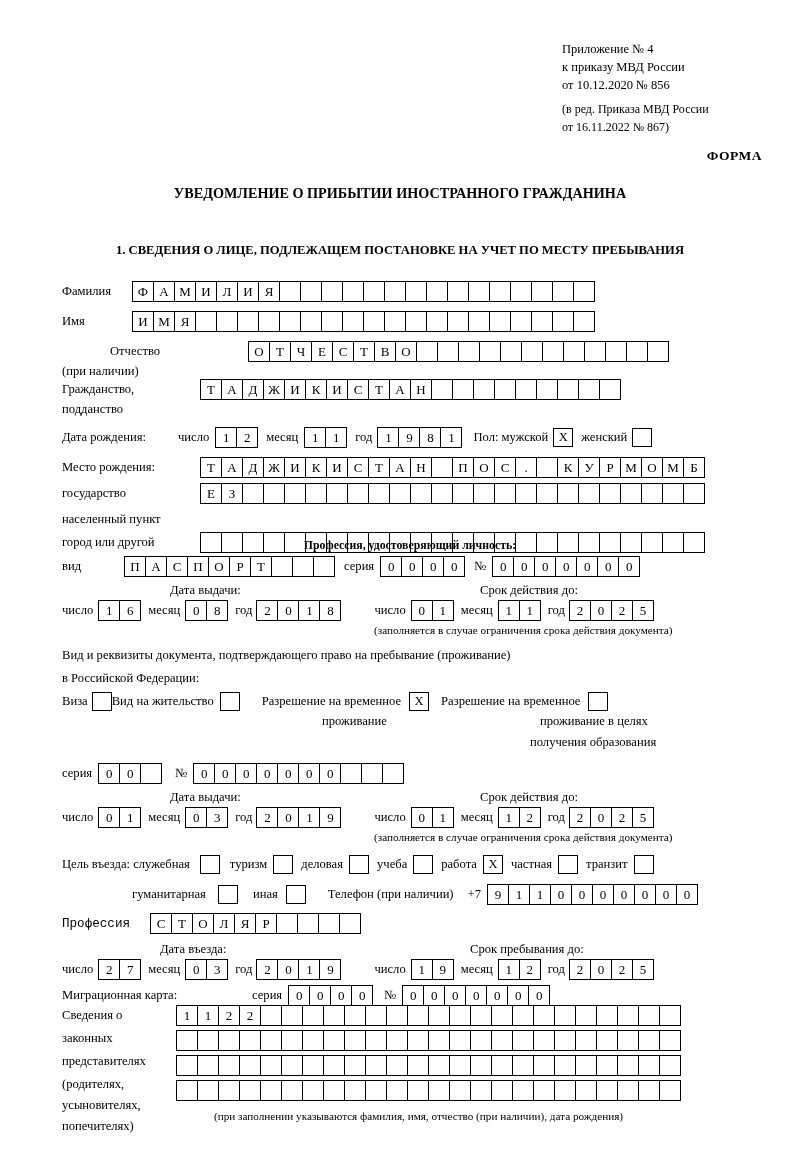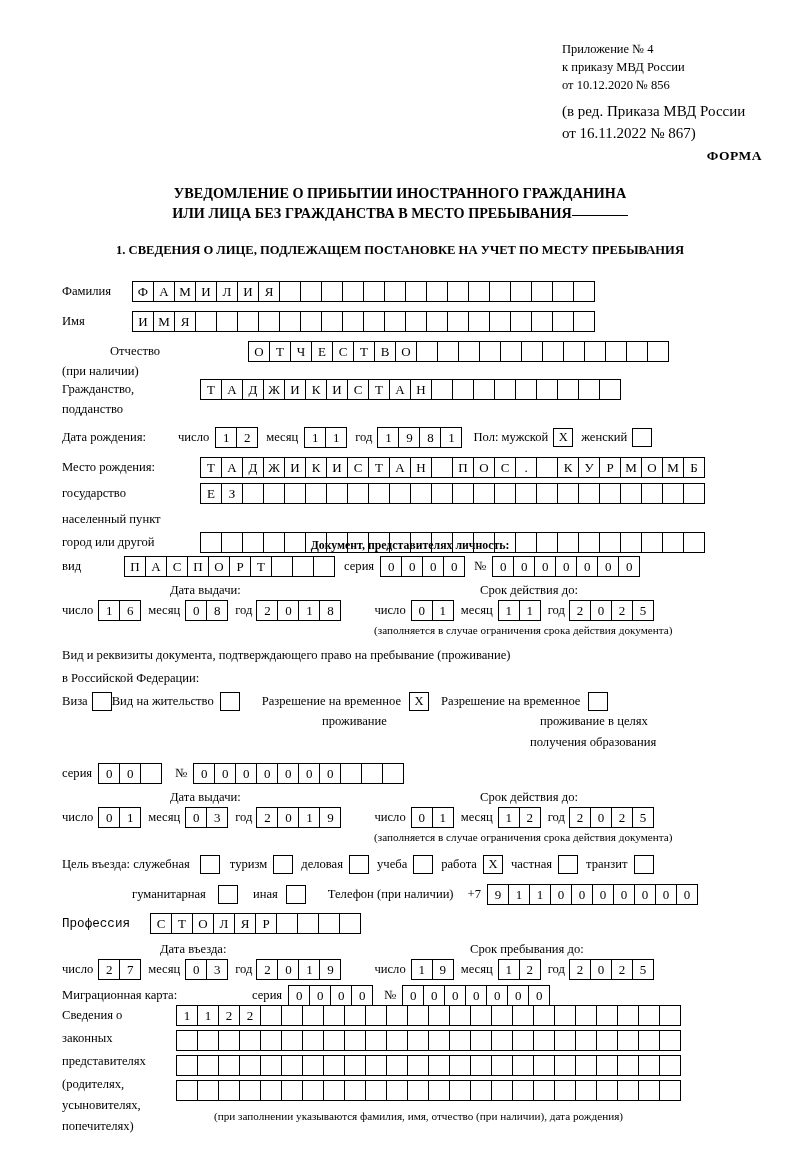--- a/index.html
+++ b/index.html
@@ -7,21 +7,21 @@
     width:800px;height:1163px;
     font-family:"Liberation Serif", serif;
     color:#000;
     position:relative;
     overflow:hidden;
   }
   .page{position:relative;width:800px;height:1163px;padding:16px;box-sizing:border-box;}
 
   
   .hdr{position:absolute;right:38px;top:40px;text-align:left;font-size:12.5px;line-height:1.45;width:200px;}
-  .hdr .small{font-size:15px;}
+  .hdr .small{font-size:12px;}
   .hdr-gap{height:7px;}
   .forma{position:absolute;right:38px;top:148px;font-weight:bold;font-size:13.5px;letter-spacing:.5px;}
 
   .title{position:absolute;left:0;right:0;top:184px;text-align:center;font-weight:bold;font-size:14.2px;line-height:1.38;}
   .title .line2{white-space:nowrap;}
   .ul{display:inline-block;width:56px;border-bottom:1px solid #000;vertical-align:2px;}
 
   .section1{position:absolute;left:0;right:0;top:243px;text-align:center;font-weight:bold;font-size:12.6px;}
 
   
@@ -59,21 +59,20 @@
     <div>к приказу МВД России</div>
     <div>от 10.12.2020 № 856</div>
     <div class="hdr-gap"></div>
     <div class="small">(в ред. Приказа МВД России</div>
     <div class="small">от 16.11.2022 № 867)</div>
   </div>
   <div class="forma">ФОРМА</div>
 
   <div class="title">
     <div>УВЕДОМЛЕНИЕ О ПРИБЫТИИ ИНОСТРАННОГО ГРАЖДАНИНА</div>
-    <div class="line2"><span>ИЛИ ЛИЦА БЕЗ ГРАЖДАНСТВА В МЕСТО ПРЕБЫВАНИЯ</span><span class="ul"></span></div>
   </div>
 
   <div class="section1">1. СВЕДЕНИЯ О ЛИЦЕ, ПОДЛЕЖАЩЕМ ПОСТАНОВКЕ НА УЧЕТ ПО МЕСТУ ПРЕБЫВАНИЯ</div>
 
   <div class="row" style="left:62px;top:281px;">
     <span class="lbl" style="width:70px;">Фамилия</span>
     <span class="cells" id="surname-cells">
         <span class="cell">Ф</span>
         <span class="cell">А</span>
         <span class="cell">М</span>
@@ -289,21 +288,21 @@
         <span class="cell"></span>
         <span class="cell"></span>
         <span class="cell"></span>
         <span class="cell"></span>
         <span class="cell"></span>
       </span>
   </div>
   <div style="position:absolute;left:62px;top:512px;" class="lbl">населенный пункт</div>
 
   <div class="center-note" style="left:200px;top:538px;width:420px;">
-    <span class="bold-c">Документ, представителях личность:</span>
+    <span class="bold-c">Профессия, удостоверяющий личность:</span>
   </div>
 
   <div class="row" style="left:62px;top:556px;">
     <span class="lbl" style="width:62px;">вид</span>
     <span class="cells" id="idoc-kind">
         <span class="cell">П</span>
         <span class="cell">А</span>
         <span class="cell">С</span>
         <span class="cell">П</span>
         <span class="cell">О</span>

